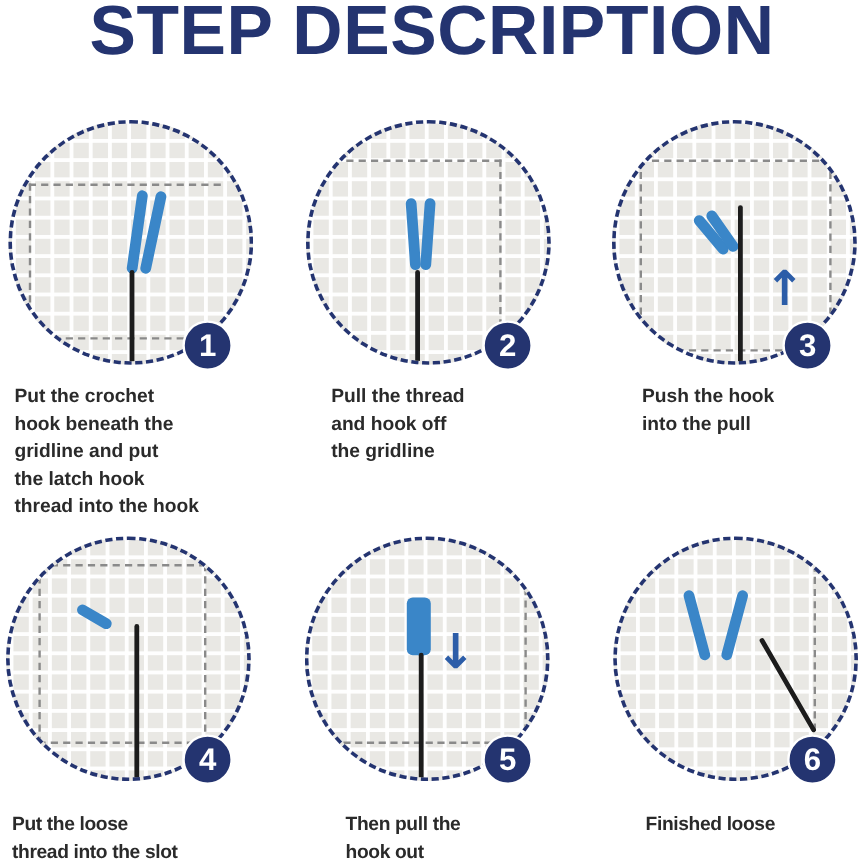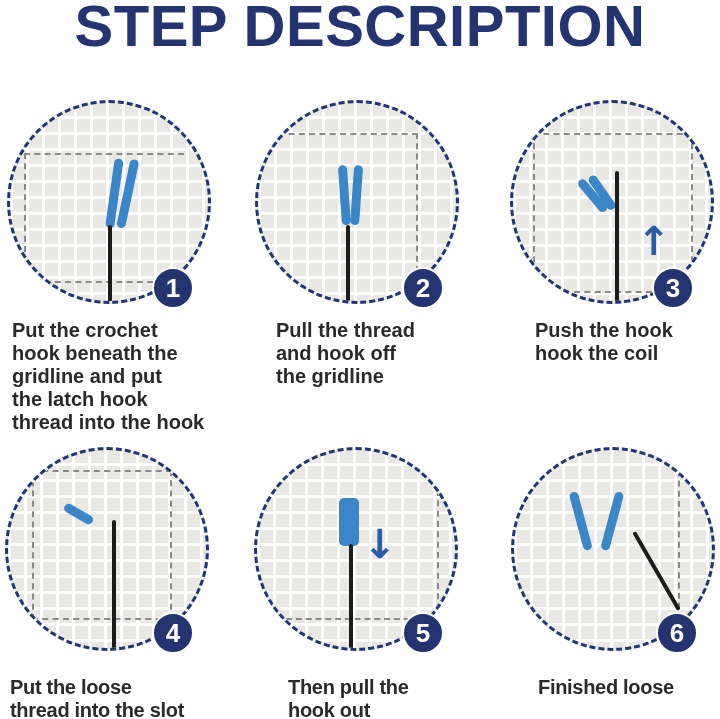--- a/index.html
+++ b/index.html
@@ -33,21 +33,21 @@
     position:absolute; color:#2c5da8; font-size:40px; font-weight:bold; line-height:40px;
     font-family:"DejaVu Sans", sans-serif;
   }
   .badge {
     position:absolute; width:38px; height:38px; border-radius:50%;
     background:#243470; color:#ffffff; font-weight:bold; font-size:26px;
     text-align:center; line-height:38px; font-family:"Liberation Sans", sans-serif;
     border:2px solid #ffffff;
   }
   .desc {
-    position:absolute; font-weight:bold; color:#2a2a2a; font-size:20px; line-height:23px;
+    position:absolute; font-weight:bold; color:#2a2a2a; font-size:16px; line-height:23px;
     font-family:"Liberation Sans", sans-serif; white-space:pre-line;
   }
   .desc.narrow { font-family:"Liberation Sans", sans-serif; font-weight:bold; letter-spacing:-0.3px; }
 </style>
 </head>
 <body>
 
 <div class="title">STEP DESCRIPTION</div>
 
 <div>
@@ -81,21 +81,21 @@
 <div>
   <div class="circle" style="left:510px; top:100px;">
     <div class="frame" style="left:20px; top:30px; width:160px; height:160px;"></div>
     <div class="yarn" style="left:88px; top:68px; height:40px; transform:rotate(-40deg);"></div>
     <div class="yarn" style="left:96px; top:66px; height:40px; transform:rotate(-35deg);"></div>
     <div class="hook" style="left:102px; top:68px; height:140px;"></div>
     <div class="arrow" style="left:124px; top:118px;">↑</div>
   </div>
   <div class="badge" style="left:652px; top:267px;">3</div>
   <div class="desc" style="left:535px; top:319px; width:185px;">Push the hook
-hook the coil</div>
+into the pull</div>
 </div>
 
 <div>
   <div class="circle" style="left:5px; top:447px;">
     <div class="frame" style="left:24px; top:20px; width:140px; height:150px;"></div>
     <div class="yarn" style="left:80px; top:40px; height:32px; transform:rotate(-60deg);"></div>
     <div class="hook" style="left:104px; top:70px; height:140px;"></div>
   </div>
   <div class="badge" style="left:152px; top:612px;">4</div>
   <div class="desc narrow" style="left:10px; top:676px; width:240px;">Put the loose

